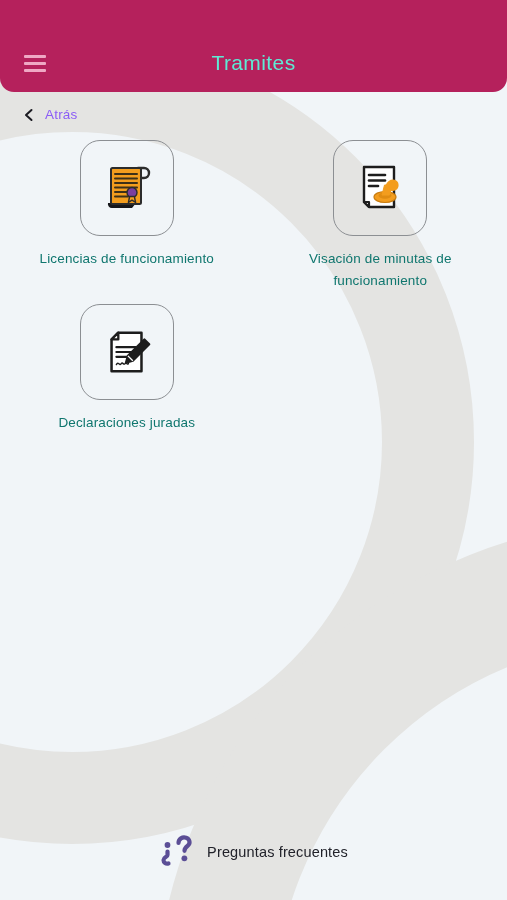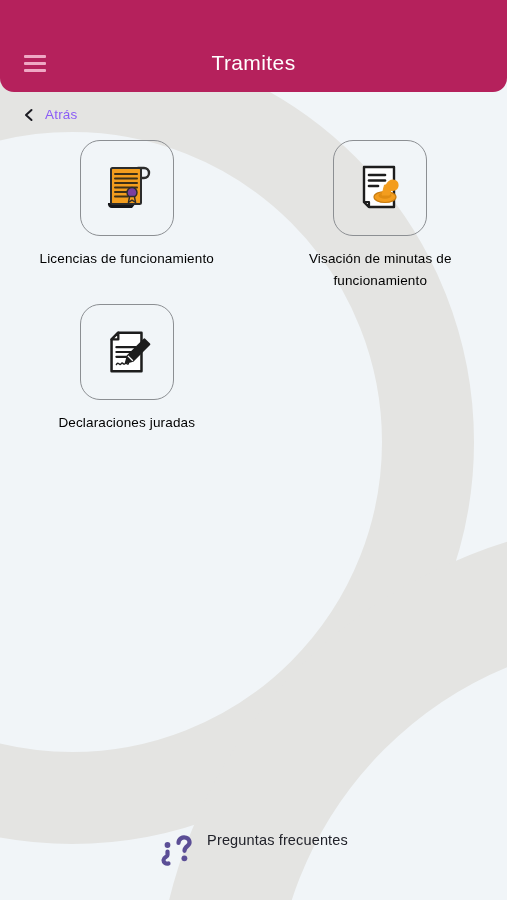--- a/index.html
+++ b/index.html
@@ -60,21 +60,21 @@
     border-bottom-left-radius: 14px;
     border-bottom-right-radius: 14px;
     z-index: 5;
   }
   .header-title {
     position: absolute;
     left: 0;
     right: 0;
     top: 51px;
     text-align: center;
-    color: #ffffff;
+    color: #5eead4;
     font-size: 21px;
     letter-spacing: 0.4px;
     font-weight: 400;
   }
   .hamburger {
     position: absolute;
     left: 24px;
     top: 55px;
     width: 22px;
     height: 17px;
@@ -139,34 +139,34 @@
     display: flex;
     align-items: center;
     justify-content: center;
     box-sizing: border-box;
   }
   .tile svg { display: block; }
   .cell-label {
     margin-top: 12px;
     font-size: 13.5px;
     line-height: 22px;
-    color: #000000;
+    color: #0f766e;
     text-align: center;
     max-width: 190px;
     letter-spacing: 0.15px;
   }
 
   
   .faq {
     position: absolute;
     left: 0;
     right: 0;
     bottom: 28px;
     display: flex;
-    align-items: flex-start;
+    align-items: center;
     justify-content: center;
     gap: 6px;
     z-index: 4;
     cursor: pointer;
   }
   .faq-icon { display: block; }
   .faq-label {
     font-size: 14.5px;
     color: #21222a;
     letter-spacing: 0.15px;

